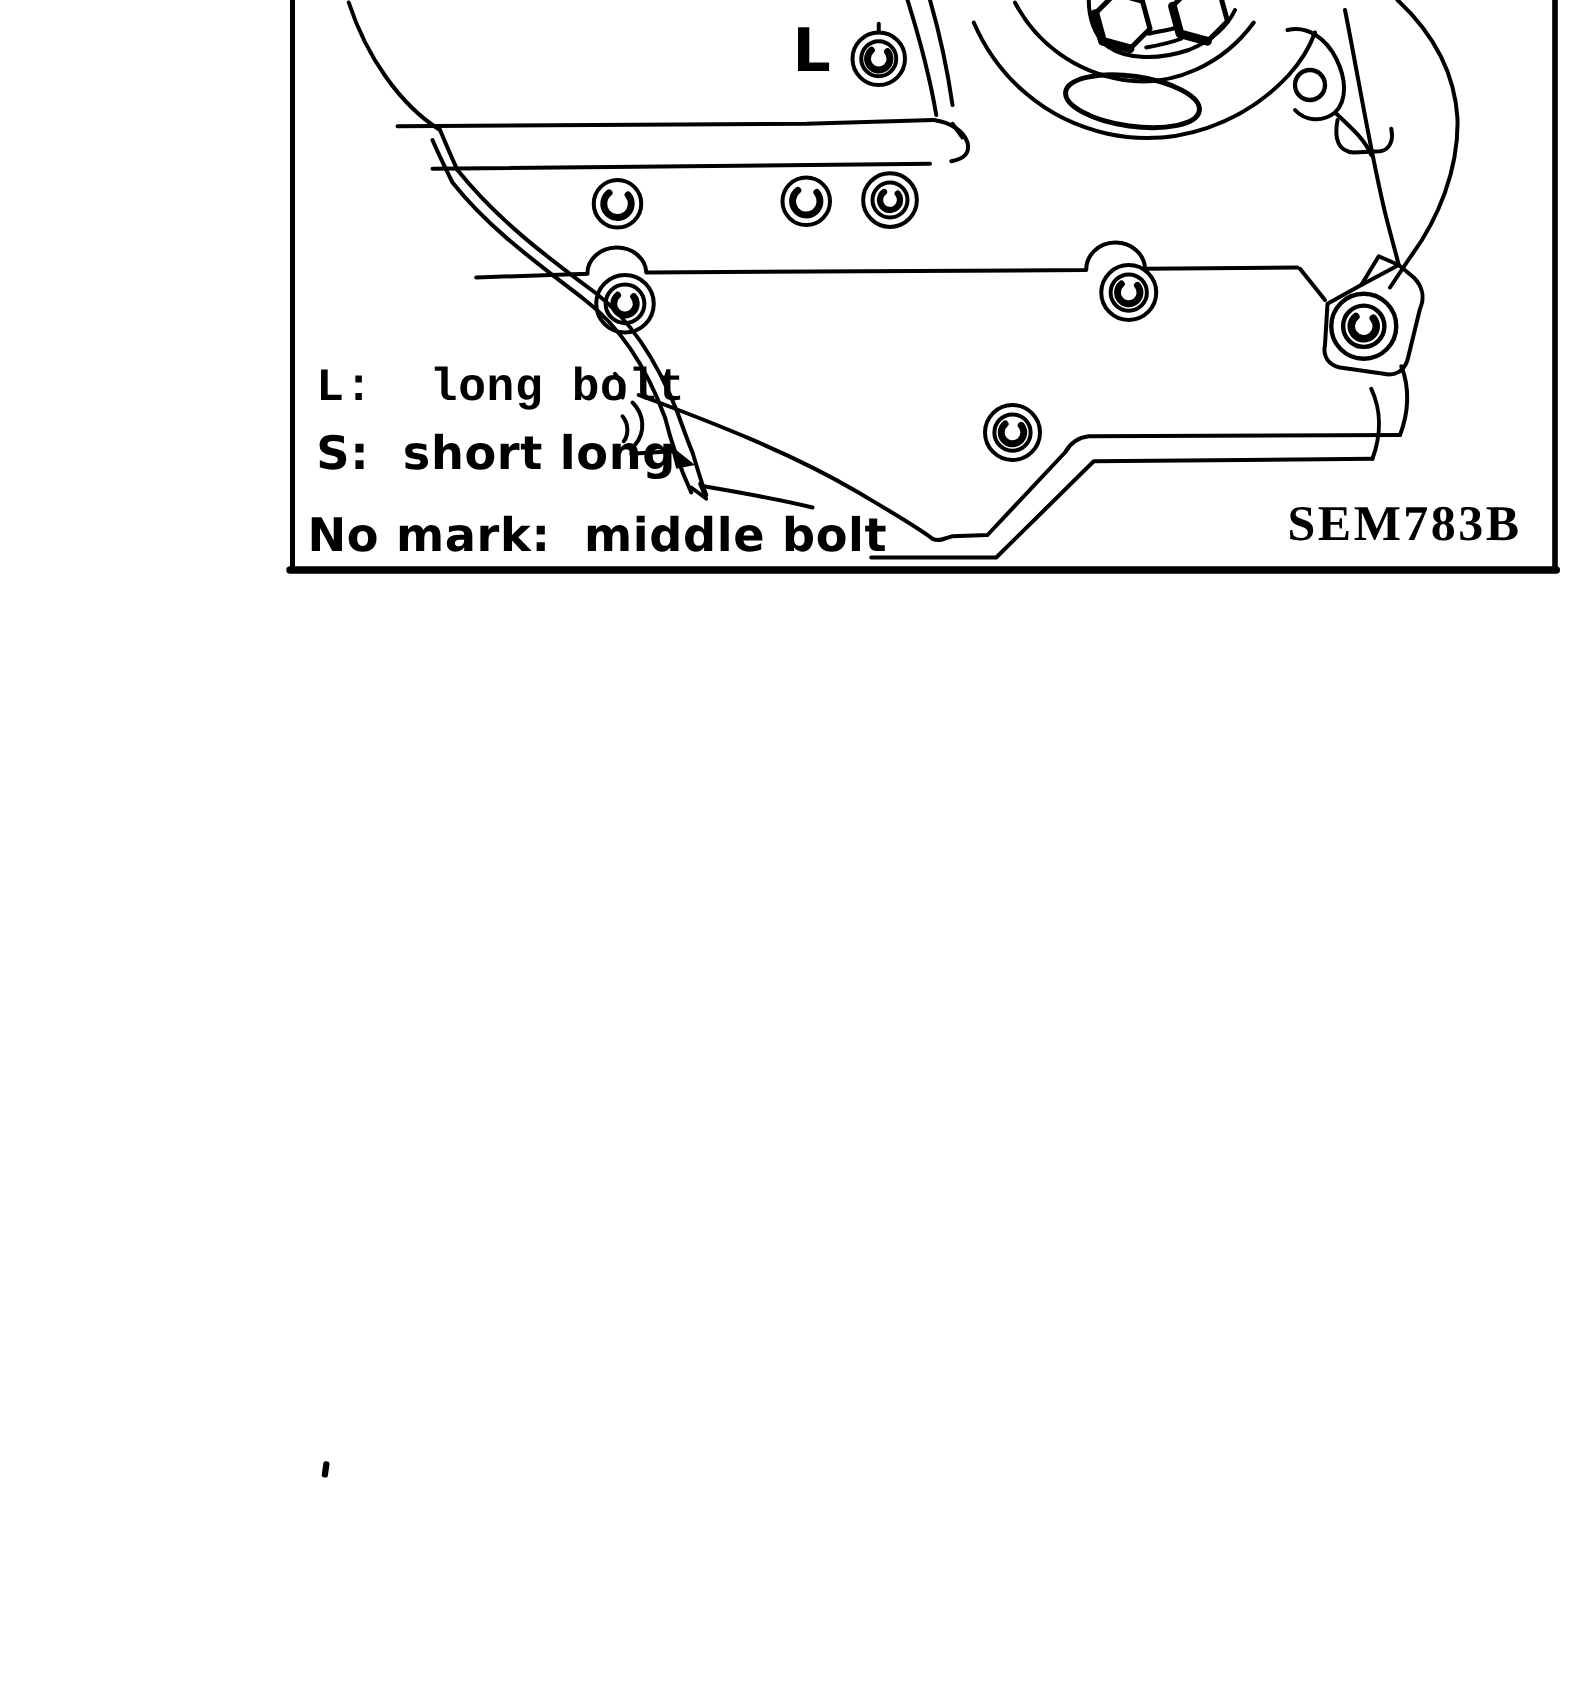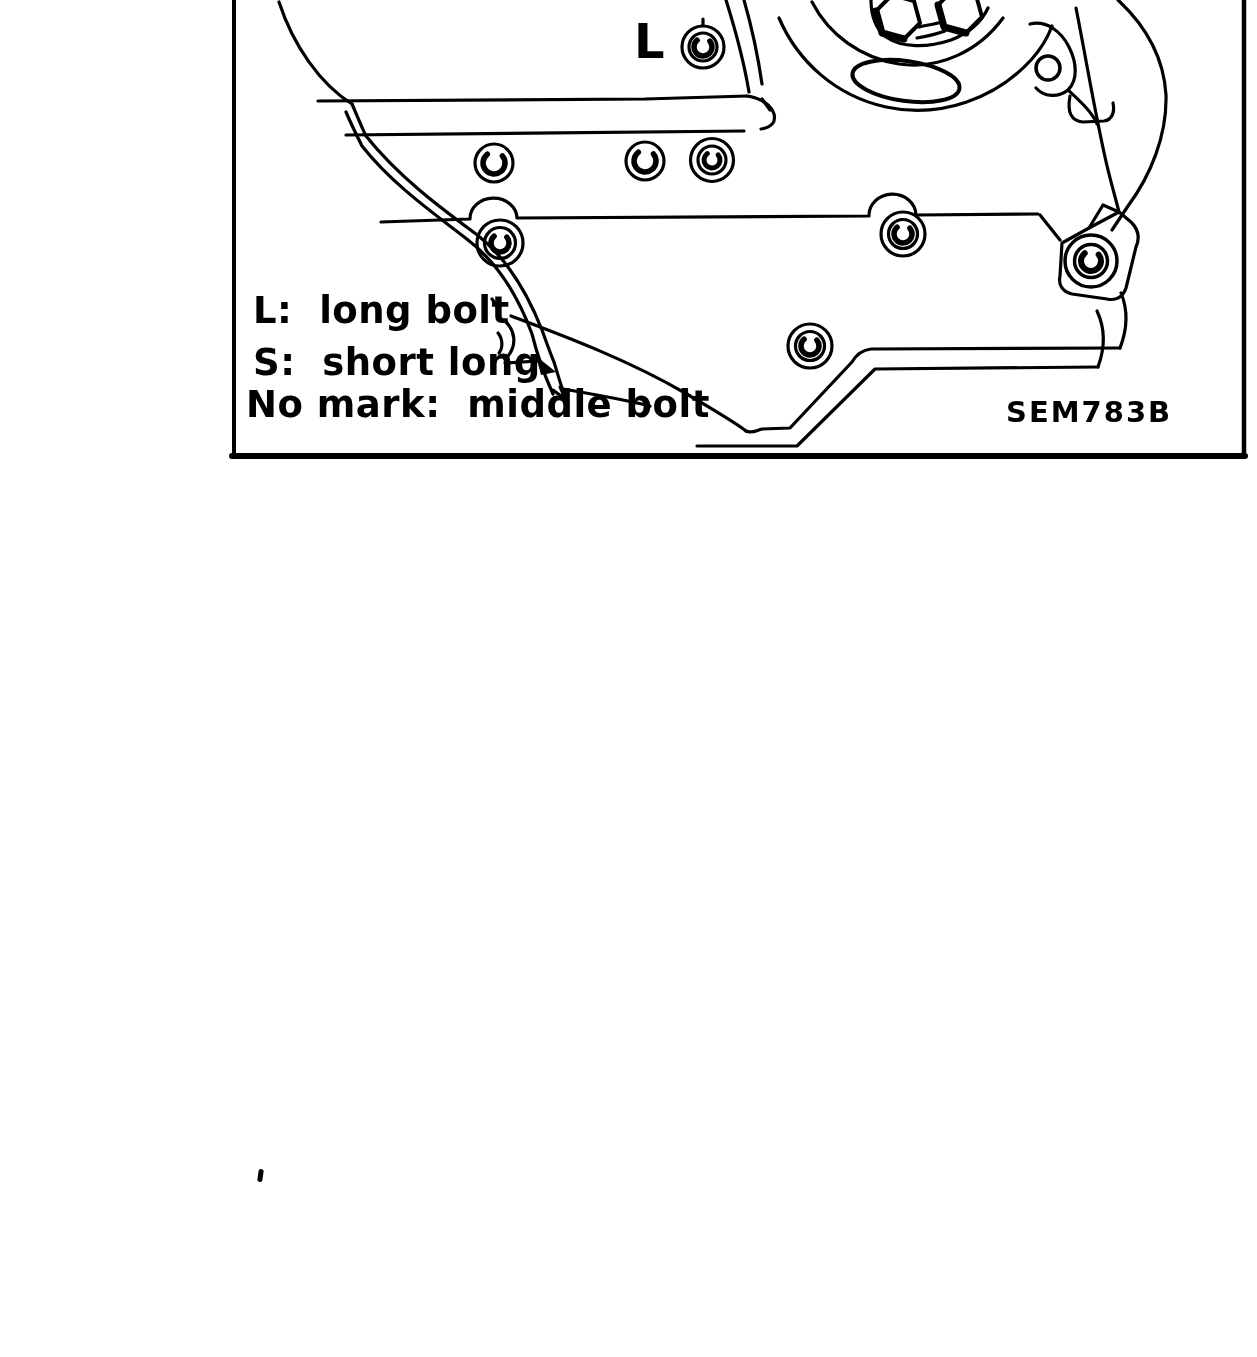--- a/index.html
+++ b/index.html
@@ -16,26 +16,26 @@
     position:absolute;
     color:#000;
     white-space:pre;
     -webkit-font-smoothing:none;
   }
   .l-marker{
     left:634px;top:16px;
     font-size:48px;font-weight:bold;line-height:50px;
   }
   .legend-line{font-size:37px;font-weight:bold;line-height:44px;letter-spacing:0.5px;}
-  .legend-1{left:253px;top:289px;}
+  .legend-1{left:253px;top:289px;font-family:Liberation Mono, monospace;}
   .legend-2{left:253px;top:341px;}
-  .legend-3{left:246px;top:383px;}
+  .legend-3{left:246px;top:407px;}
   .figure-code{
-    left:1006px;top:395px;
-    font-size:29px;font-weight:bold;letter-spacing:2px;
+    left:1030px;top:395px;
+    font-size:40px;font-weight:bold;letter-spacing:2px;font-family:Liberation Serif, serif;
   }
   .speck{
     position:absolute;left:258px;top:1169px;
     width:5px;height:13px;background:#000;
     border-radius:2px;transform:rotate(8deg);
   }
 </style>
 </head>
 <body>
 

